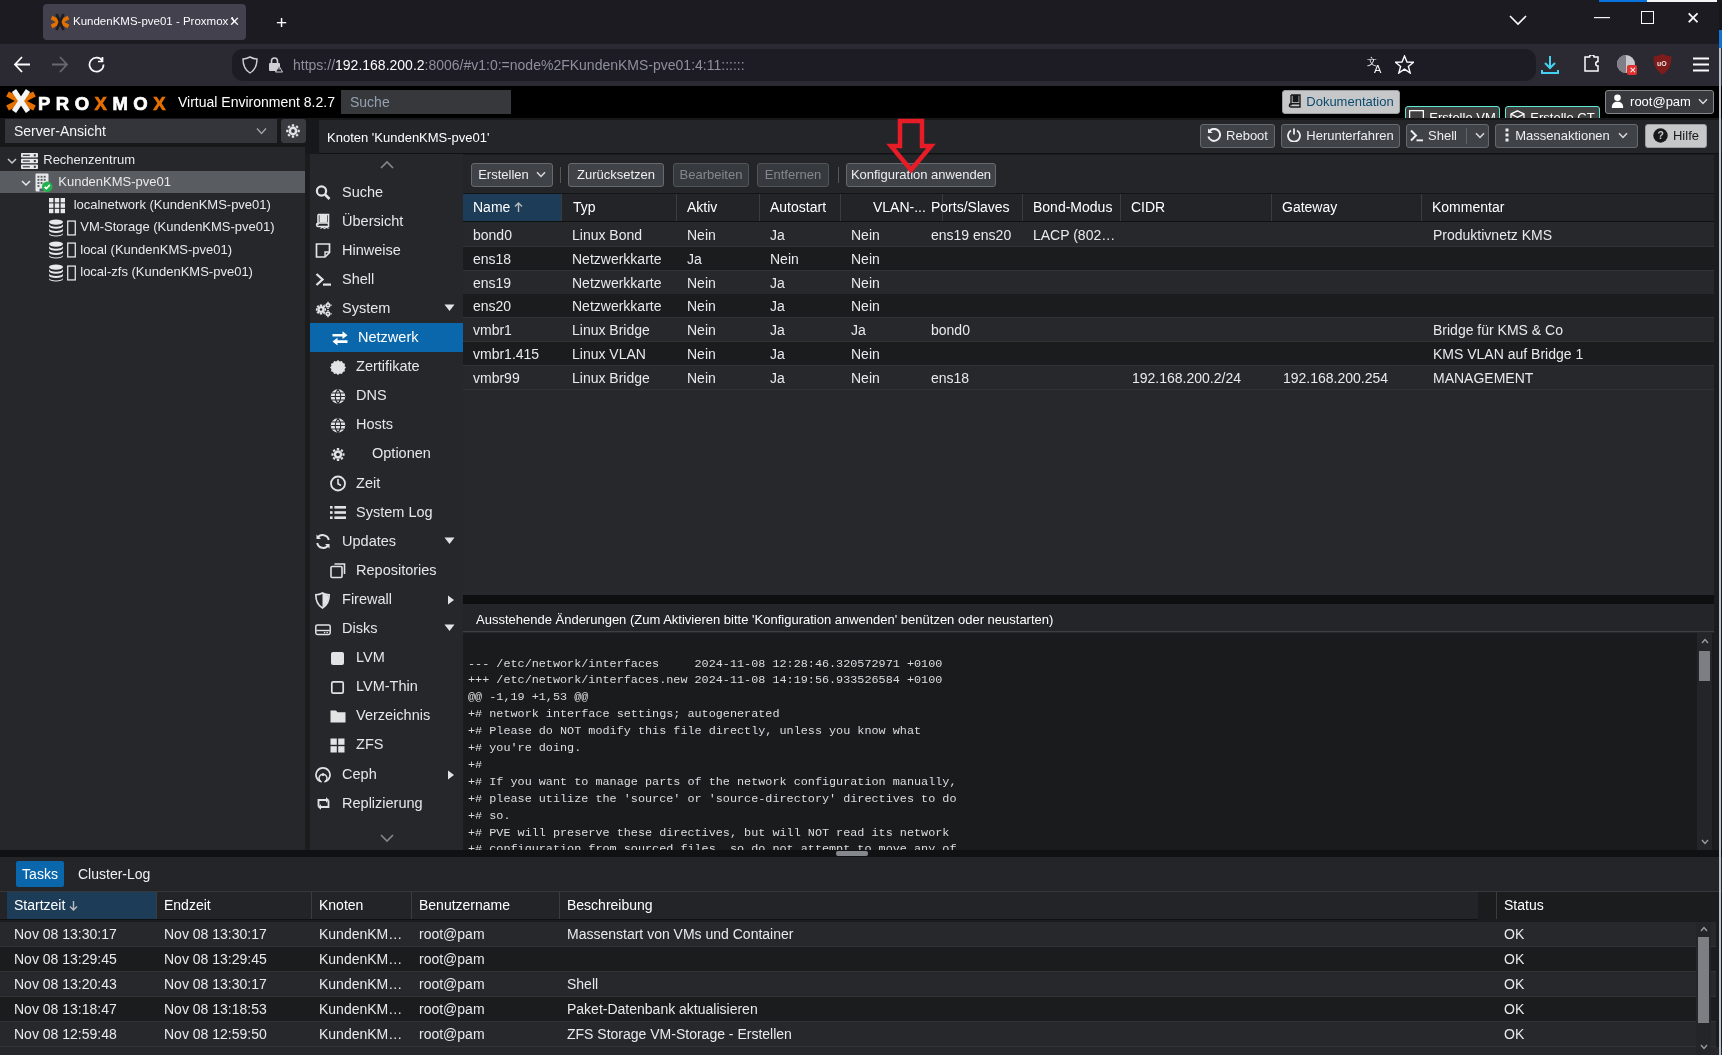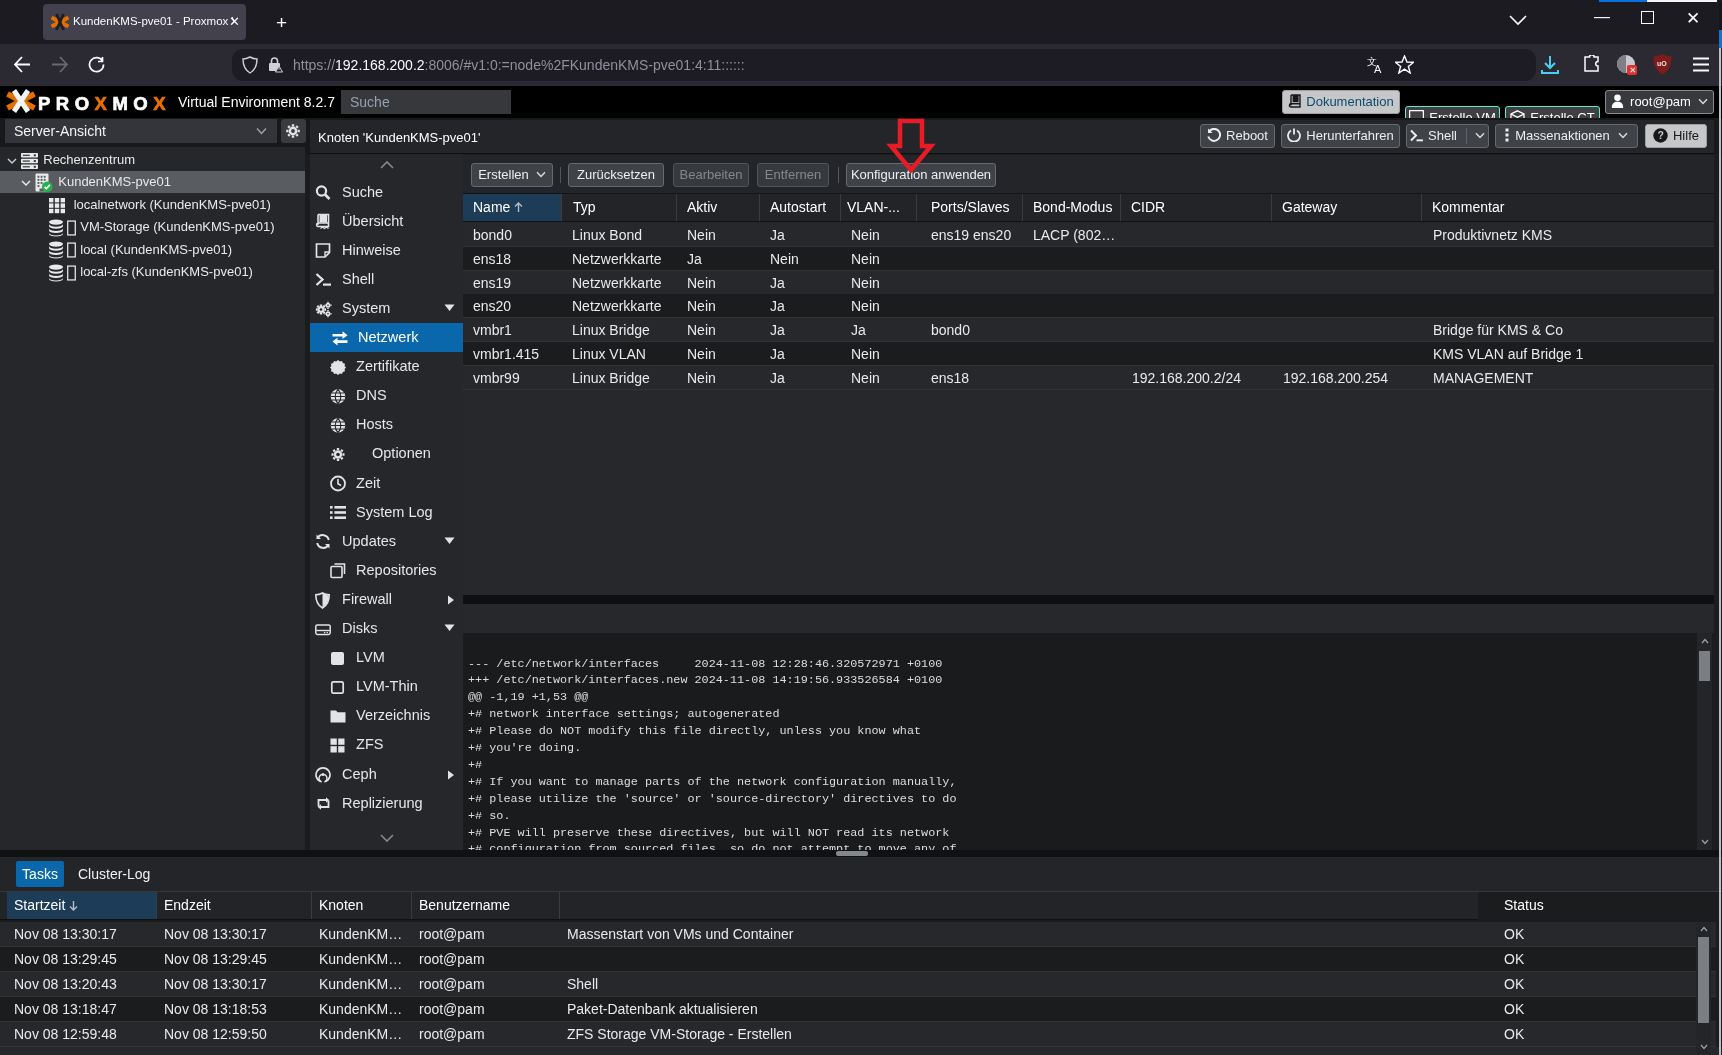--- a/index.html
+++ b/index.html
@@ -28,21 +28,21 @@
 #suche { position:absolute; left:341px; top:4px; width:170px; height:24px; background:#37383c; color:#93a1b0; font-size:14px; line-height:24px; padding-left:9px; }
 .hbtn { position:absolute; top:4px; height:24px; border-radius:3px; font-size:13px; color:#fff; line-height:22px; text-align:center; }
 .hbtn.grey { background:#c6c7c9; color:#0c4a6e; border:1px solid #9d9ea1; }
 .hbtn.blue { background:#404040; border:1px solid #5eead4;margin-top:16px; }
 .hbtn.dark { background:#37393d; border:1px solid #85888c; }
 
 
 #row2 { position:absolute; top:118px; left:0; width:1722px; height:36px; background:#17181a; }
 #combo { position:absolute; left:5px; top:1px; width:272px; height:24px; background:#34353a; color:#f3f4f5; font-size:14px; line-height:24px; padding-left:9px; }
 #gearbtn { position:absolute; left:281px; top:1px; width:25px; height:24px; background:#393b3f; border-radius:3px; }
-#titlebar { position:absolute; left:310px; top:2px; width:1404px; height:34px; background:#242528; border-bottom:1px solid #101113;padding-left:32px; }
+#titlebar { position:absolute; left:319px; top:2px; width:1404px; height:34px; background:#242528; border-bottom:1px solid #101113;padding-left:32px; }
 #titlebar .t { position:absolute; left:8px; top:10px; color:#fff; font-size:13px; }
 .tbtn { position:absolute; top:6px; height:24px; background:#3f4247; border:1px solid #66696f; border-radius:3px; color:#eceef0; font-size:13px; line-height:22px; text-align:center; }
 .tbtn.light { background:#c6c7c9; color:#17181a; border:1px solid #9d9ea1; }
 
 
 #tree { position:absolute; top:147px; left:0; width:305px; height:703px; background:#25272a; color:#e8e9ea; font-size:13px; }
 .trow { position:absolute; left:0; width:305px; height:22px; line-height:22px; white-space:nowrap; }
 .trow.sel { background:#595c61; }
 
 
@@ -576,21 +576,21 @@
     <div class="csep" style="left:375px"></div>
     <div class="cbtn" style="left:383px;width:150px">Konfiguration anwenden</div>
   </div>
   <div id="gridhead">
     <div class="gh sorted" style="left:0;width:99px">Name <svg width="9" height="11" viewBox="0 0 9 11" style="vertical-align:-1px">
             <path d="M4.5 1 V10 M1 4.5 L4.5 1 L8 4.5" stroke="#b9bcbf" stroke-width="1.4" fill="none"></path>
           </svg></div>
     <div class="gh" style="left:100px;width:114px">Typ</div>
     <div class="gh" style="left:214px;width:83px">Aktiv</div>
     <div class="gh" style="left:297px;width:81px">Autostart</div>
-    <div class="gh" style="left:374px;width:80px">VLAN-...</div>
+    <div class="gh" style="left:400px;width:80px">VLAN-...</div>
     <div class="gh" style="left:458px;width:102px">Ports/Slaves</div>
     <div class="gh" style="left:560px;width:98px">Bond-Modus</div>
     <div class="gh" style="left:658px;width:151px">CIDR</div>
     <div class="gh" style="left:809px;width:150px">Gateway</div>
     <div class="gh" style="left:959px;width:290px;border-right:none">Kommentar</div>
   </div>
   <div id="gridrows">
     <div class="grow odd" style="top:68px">
       <div class="gc" style="left:10px;width:88px">bond0</div>
           <div class="gc" style="left:109px;width:100px">Linux Bond</div>
@@ -645,20 +645,23 @@
           <div class="gc" style="left:224px;width:70px">Nein</div>
           <div class="gc" style="left:307px;width:68px">Ja</div>
           <div class="gc" style="left:388px;width:68px">Nein</div>
           <div class="gc" style="left:468px;width:90px">ens18</div>
           <div class="gc" style="left:669px;width:140px">192.168.200.2/24</div>
           <div class="gc" style="left:820px;width:130px">192.168.200.254</div>
           <div class="gc" style="left:970px;width:276px">MANAGEMENT</div>
     </div>
   </div>
   <div style="position:absolute;top:440px;left:0;width:1251px;height:9px;background:#0e0f10"></div>
+  <div id="pending">
+        <div style="position:absolute;left:13px;top:8px">Ausstehende Änderungen (Zum Aktivieren bitte 'Konfiguration anwenden' benützen oder neustarten)</div>
+      </div>
   <div id="diff">
         <pre id="diffpre">--- /etc/network/interfaces     2024-11-08 12:28:46.320572971 +0100
 +++ /etc/network/interfaces.new 2024-11-08 14:19:56.933526584 +0100
 @@ -1,19 +1,53 @@
 +# network interface settings; autogenerated
 +# Please do NOT modify this file directly, unless you know what
 +# you're doing.
 +#
 +# If you want to manage parts of the network configuration manually,
 +# please utilize the 'source' or 'source-directory' directives to do
@@ -682,20 +685,21 @@
   <div id="clustertab">Cluster-Log</div>
 </div>
 <div style="position:absolute;top:891px;left:0;width:1722px;height:1px;background:#35373a"></div>
 <div id="taskhead">
   <div class="th sorted" style="left:7px;width:150px">Startzeit <svg width="9" height="11" viewBox="0 0 9 11" style="vertical-align:-1px">
           <path d="M4.5 1 V10 M1 6.5 L4.5 10 L8 6.5" stroke="#b9bcbf" stroke-width="1.4" fill="none"></path>
         </svg></div>
   <div class="th" style="left:157px;width:155px">Endzeit</div>
   <div class="th" style="left:312px;width:100px">Knoten</div>
   <div class="th" style="left:412px;width:148px">Benutzername</div>
+  <div class="th" style="left:560px;width:937px">Beschreibung</div>
   <div class="th" style="left:1497px;width:219px;border-right:none">Status</div>
 </div>
 <div style="position:absolute;top:1047px;left:0;width:1722px;height:8px;background:#26282b"></div>
 <div id="taskrows">
   <div class="trw odd" style="top:0">
     <div class="tc" style="left:14px;width:140px">Nov 08 13:30:17</div>
         <div class="tc" style="left:164px;width:145px">Nov 08 13:30:17</div>
         <div class="tc" style="left:319px;width:88px">KundenKMS-pve01</div>
         <div class="tc" style="left:419px;width:135px">root@pam</div>
         <div class="tc" style="left:567px;width:920px">Massenstart von VMs und Container</div>

